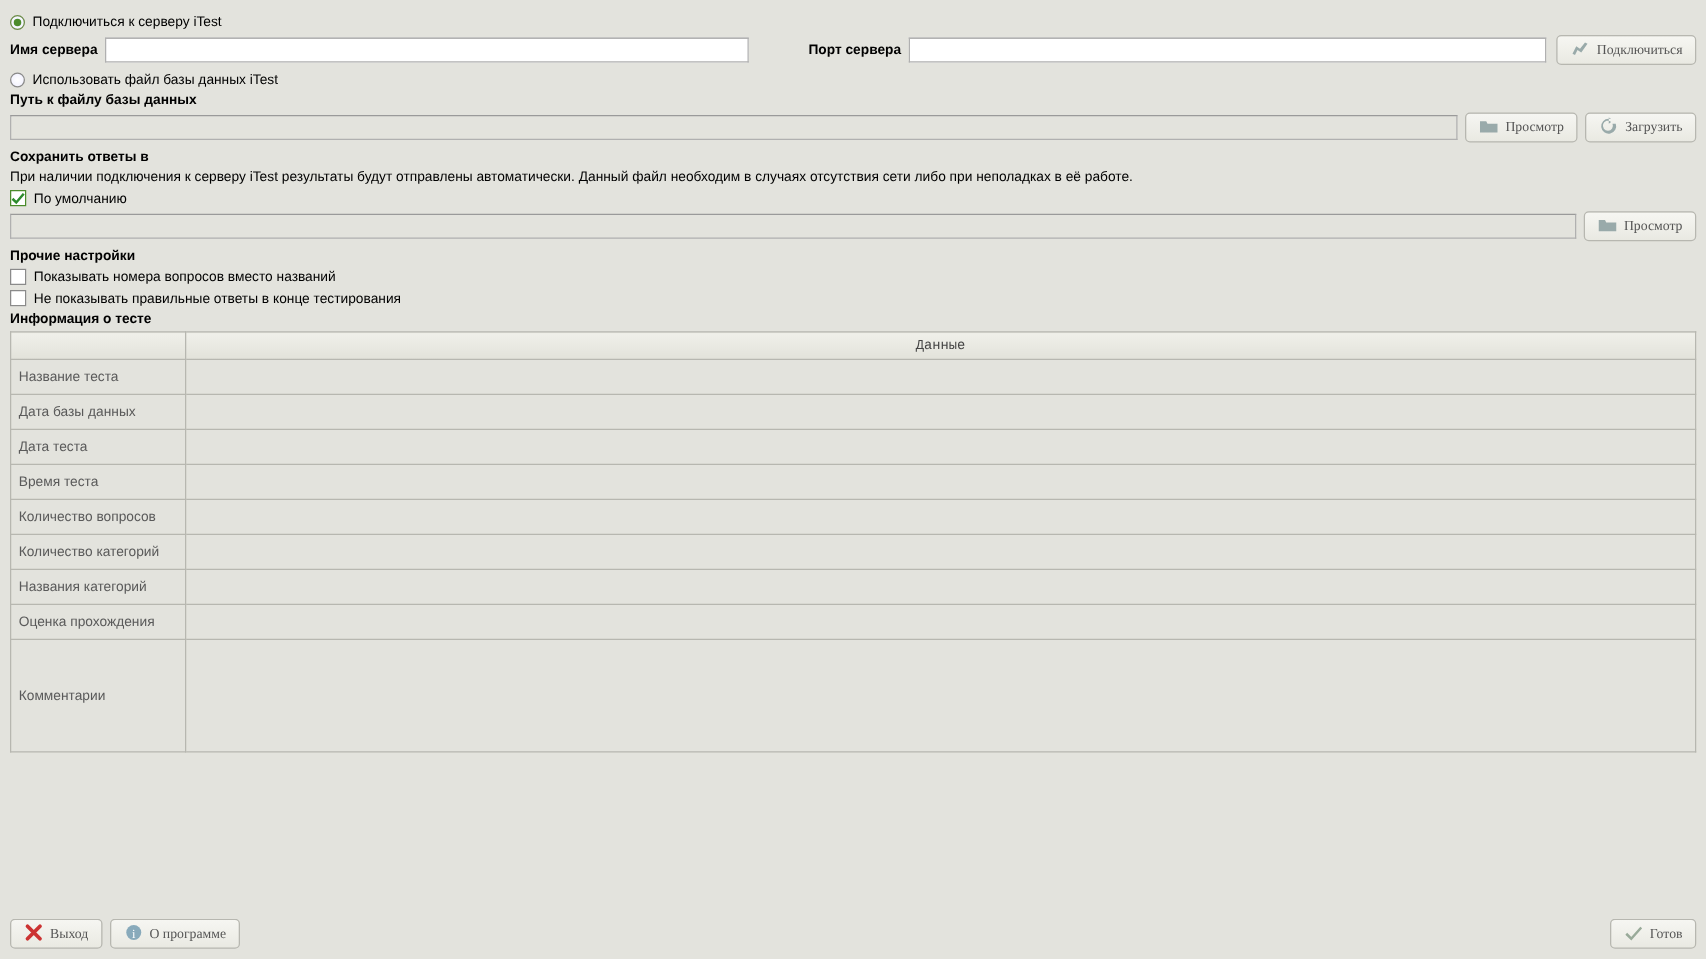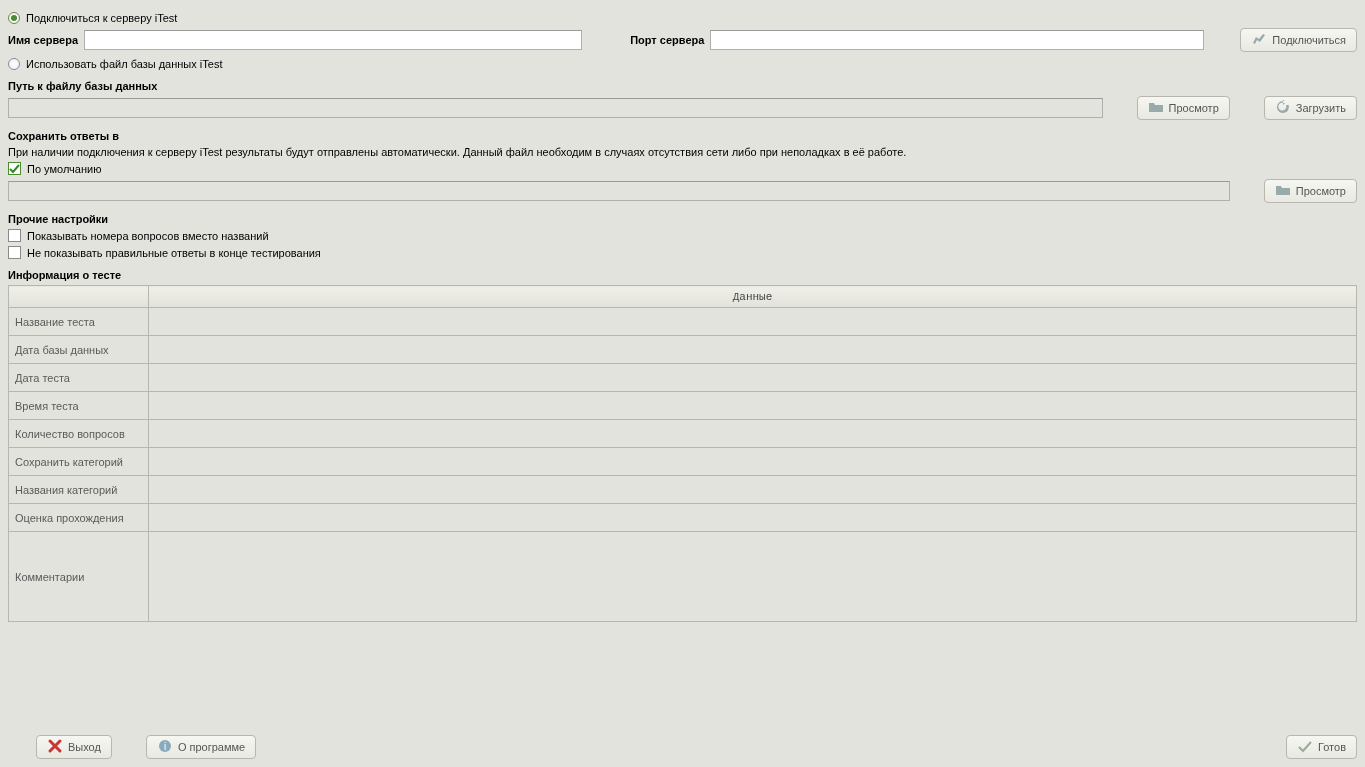--- a/index.html
+++ b/index.html
@@ -27,45 +27,44 @@
   .btn {
     display: inline-flex;
     align-items: center;
     gap: 5px;
     height: 24px;
     padding: 0 10px;
     border: 1px solid #b7b7b0;
     border-radius: 4px;
     background: linear-gradient(#f6f6f2, #e9e9e2);
     color: #555;
-    font-family: Liberation Sans, sans-serif;
+    font-family: Liberation Serif, serif;
     font-size: 11px;
     cursor: pointer;
-    margin-left: 28px;
   }
   .btn svg { width: 16px; height: 16px; }
   .radio-row, .check-row { display: flex; align-items: center; gap: 6px; margin: 4px 0; }
   .radio-circle {
     width: 12px; height: 12px; border: 1px solid #6b8b47;
     border-radius: 50%; display:flex; align-items:center; justify-content:center;
     background: radial-gradient(#fff,#eef);
     cursor:pointer;
   }
   .radio-circle.filled::after {
     content:''; width:6px; height:6px; border-radius:50%; background:#4b8b2b;
   }
   .radio-circle.empty { border-color:#8a8a8a; }
   .check-box {
     width: 13px; height: 13px; border: 1px solid #8a8a8a;
     background:#fff; display:flex; align-items:center; justify-content:center;
     cursor:pointer;
   }
   .check-box.checked { border-color:#4b8b2b; }
   .check-box.checked svg { width:11px; height:11px; display:block; }
-  .heading { font-weight: bold; margin-top: 10px; margin-bottom: 4px; }
+  .heading { font-weight: bold; margin-bottom: 4px; }
   .hint { font-size: 11px; color: #000; margin-bottom: 4px; }
   .server-row { display:flex; gap:8px; }
   .server-row .group { display:flex; align-items:center; gap:6px; }
   .full-row { display:flex; align-items:center; gap:6px; width:100%; }
   .full-row input { flex:1; }
 
   table.info {
     width: 100%;
     border-collapse: collapse;
     margin-top: 4px;
@@ -207,21 +206,21 @@
       </tr>
     <tr>
         <td class="keycol">Время теста</td>
         <td></td>
       </tr>
     <tr>
         <td class="keycol">Количество вопросов</td>
         <td></td>
       </tr>
     <tr>
-        <td class="keycol">Сохранить категорий</td>
+        <td class="keycol">Количество категорий</td>
         <td></td>
       </tr>
     <tr>
         <td class="keycol">Названия категорий</td>
         <td></td>
       </tr>
     <tr>
         <td class="keycol">Оценка прохождения</td>
         <td></td>
       </tr>

